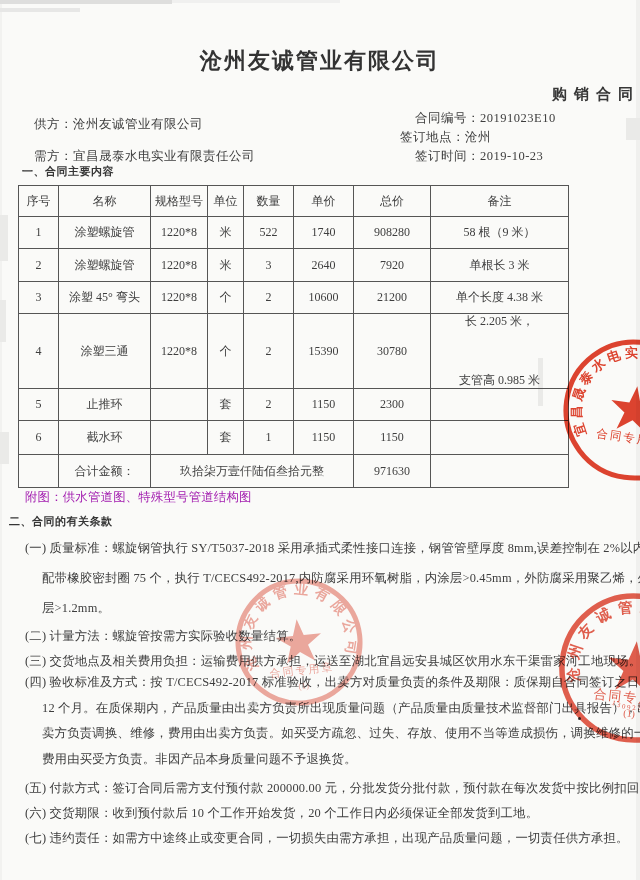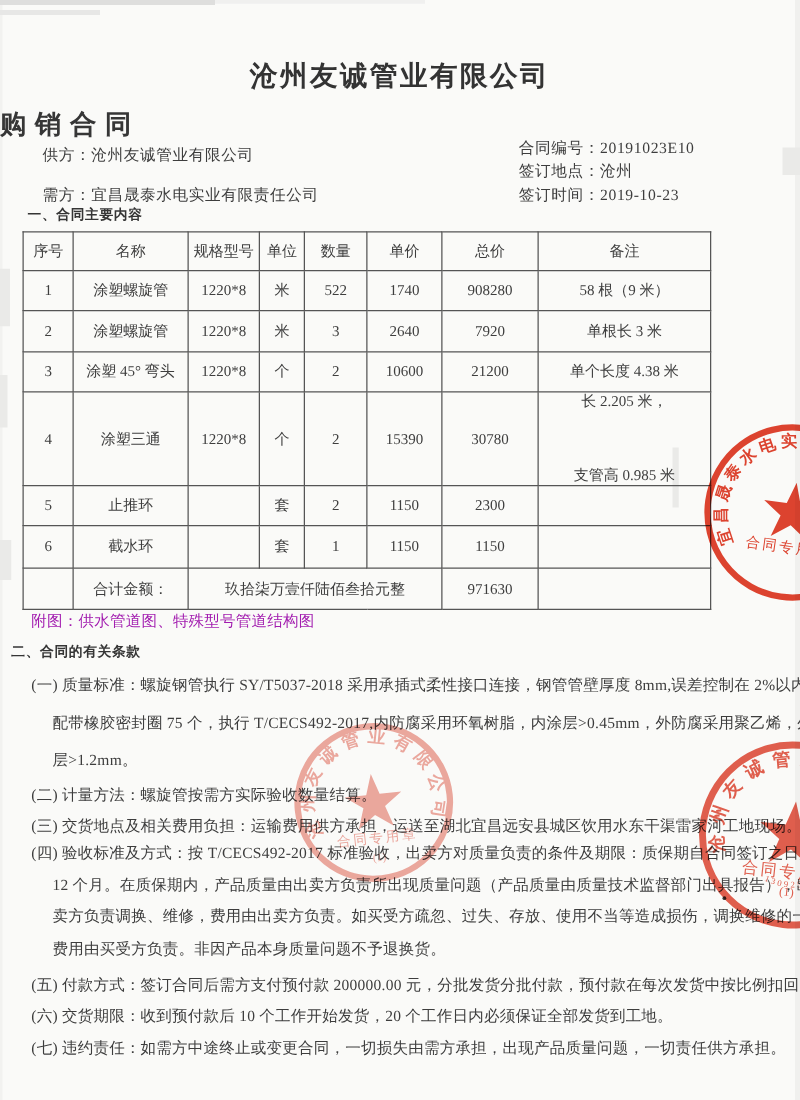--- a/index.html
+++ b/index.html
@@ -11,22 +11,22 @@
   .edge-r{position:absolute; right:0; top:0; width:4px; height:100%; background:#f0f0ee;}
   .edge-l{position:absolute; left:0; top:0; width:2px; height:100%; background:#f2f2f0;}
   .bar1{position:absolute; left:0; top:0; width:172px; height:4px; background:#dededd;}
   .bar2{position:absolute; left:0; top:8px; width:80px; height:4px; background:#e7e7e6;}
   .bar3{position:absolute; left:172px; top:0; width:168px; height:3px; background:#f0f0ef;}
   .smudge{position:absolute; background:#eaeae8;}
   .speck{position:absolute; width:3px; height:3px; border-radius:50%; background:#3a3a3a;}
 
   .doc-title{position:absolute; left:0; top:46px; width:100%; text-align:center;
     font-size:22px; font-weight:bold; letter-spacing:2px; color:#333;}
-  .doc-subtitle{position:absolute; left:0; top:85px; width:100%; text-align:left;
-    font-size:21px; font-weight:bold; letter-spacing:7px; color:#363636;}
+  .doc-subtitle{position:absolute; left:0; top:85px; width:100%; text-align:right;
+    font-size:15px; font-weight:bold; letter-spacing:7px; color:#363636;}
 
   .meta{position:absolute; font-size:12.5px; letter-spacing:0.5px; white-space:nowrap; color:#3d3d3d;}
 
   .sec-title{position:absolute; font-size:11px; font-weight:600; letter-spacing:0.5px; color:#353535;}
 
   table.main{position:absolute; left:18px; top:185px; width:550px;
     border-collapse:collapse; table-layout:fixed; font-size:12px; color:#3e3e3e;padding-left:34px;}
   table.main td, table.main th{border:1px solid #555; text-align:center; vertical-align:middle;
     font-weight:normal; padding:0 2px; overflow:hidden;}
   table.main .note-cell{text-align:left; padding-left:5px; font-size:11.8px; letter-spacing:0.2px;}
@@ -57,21 +57,21 @@
   <div class="smudge" style="left:626px;top:118px;width:14px;height:22px;"></div>
   <div class="smudge" style="left:538px;top:358px;width:5px;height:48px;"></div>
   <div class="speck" style="left:578px;top:717px;"></div>
 
   <div class="doc-title">沧州友诚管业有限公司</div>
   <div class="doc-subtitle">购销合同</div>
 
   <div class="meta" style="left:34px;top:116px;">供方：沧州友诚管业有限公司</div>
   <div class="meta" style="left:34px;top:148px;">需方：宜昌晟泰水电实业有限责任公司</div>
   <div class="meta" style="left:415px;top:110px;">合同编号：20191023E10</div>
-  <div class="meta" style="left:415px;top:129px;text-align:center;">签订地点：沧州</div>
+  <div class="meta" style="left:400px;top:129px;text-align:center;">签订地点：沧州</div>
   <div class="meta" style="left:415px;top:148px;">签订时间：2019-10-23</div>
 
   <div class="sec-title" style="left:22px;top:164px;">一、合同主要内容</div>
 
   <table class="main">
     <colgroup>
       <col style="width:40px">
         <col style="width:92px">
         <col style="width:57px">
         <col style="width:36px">

